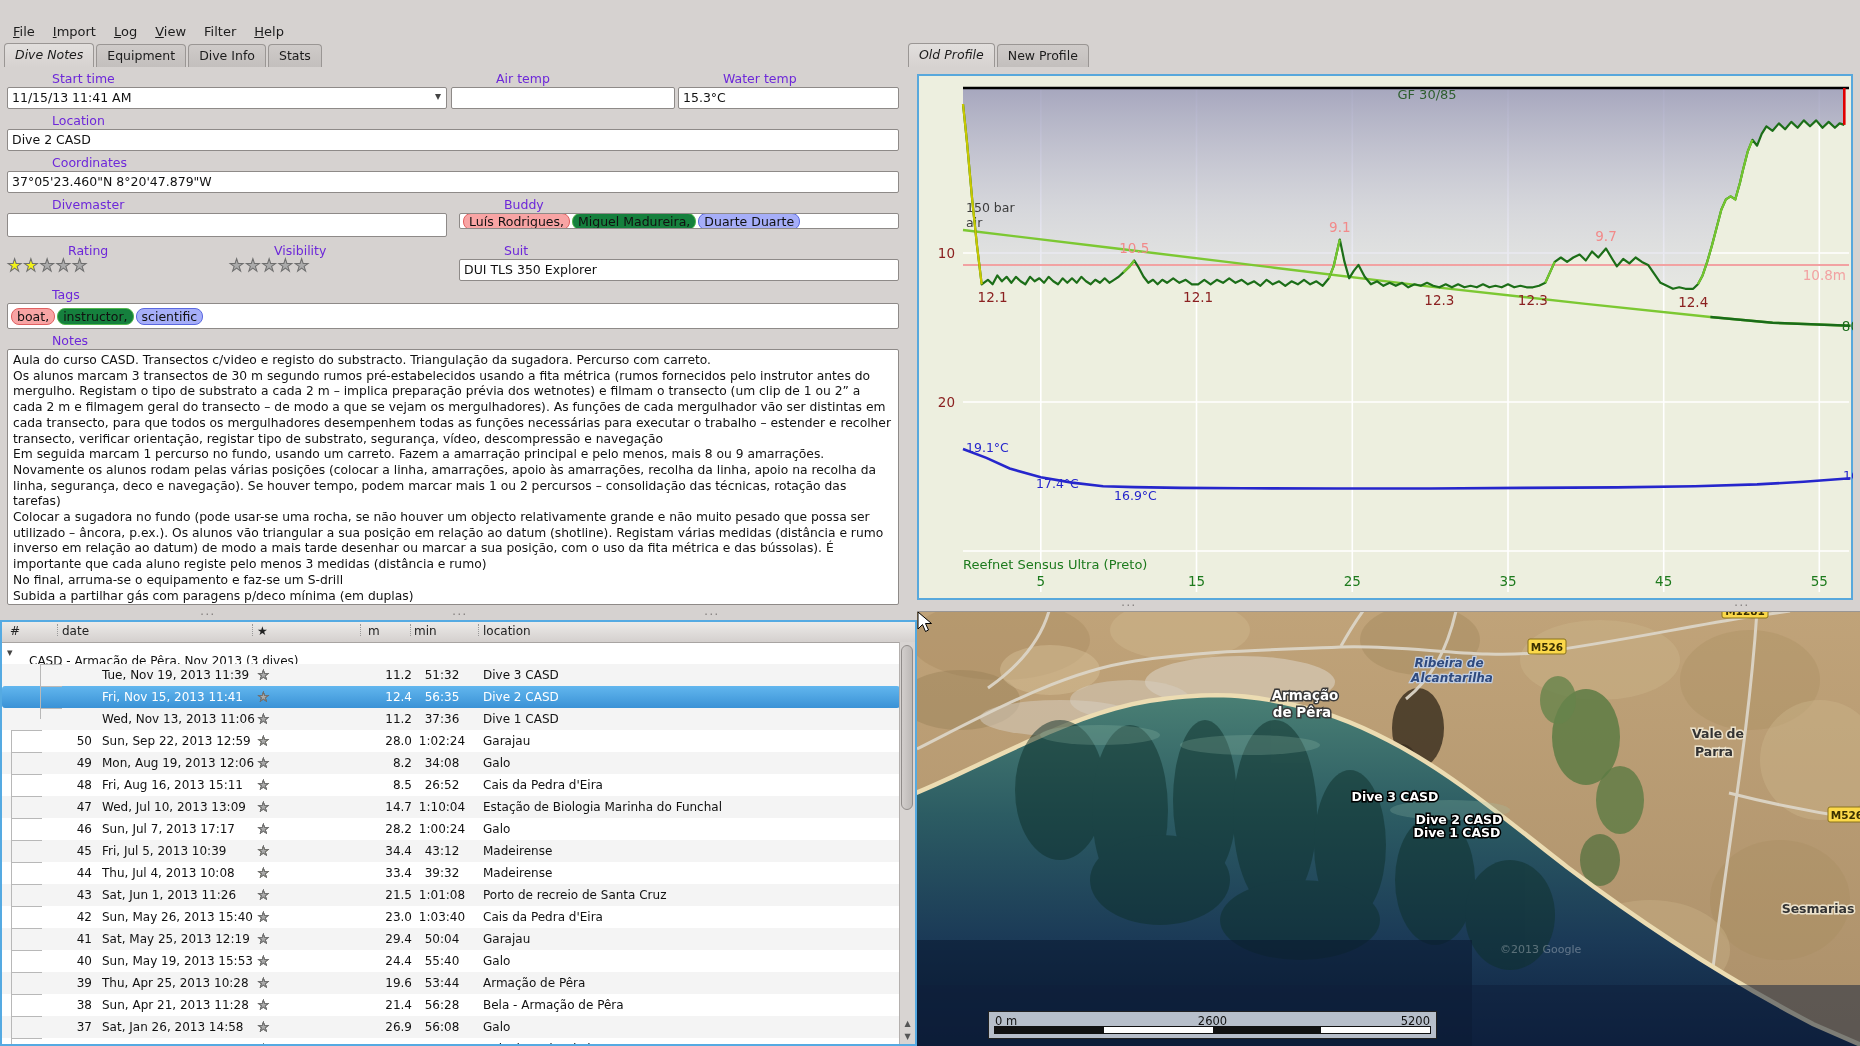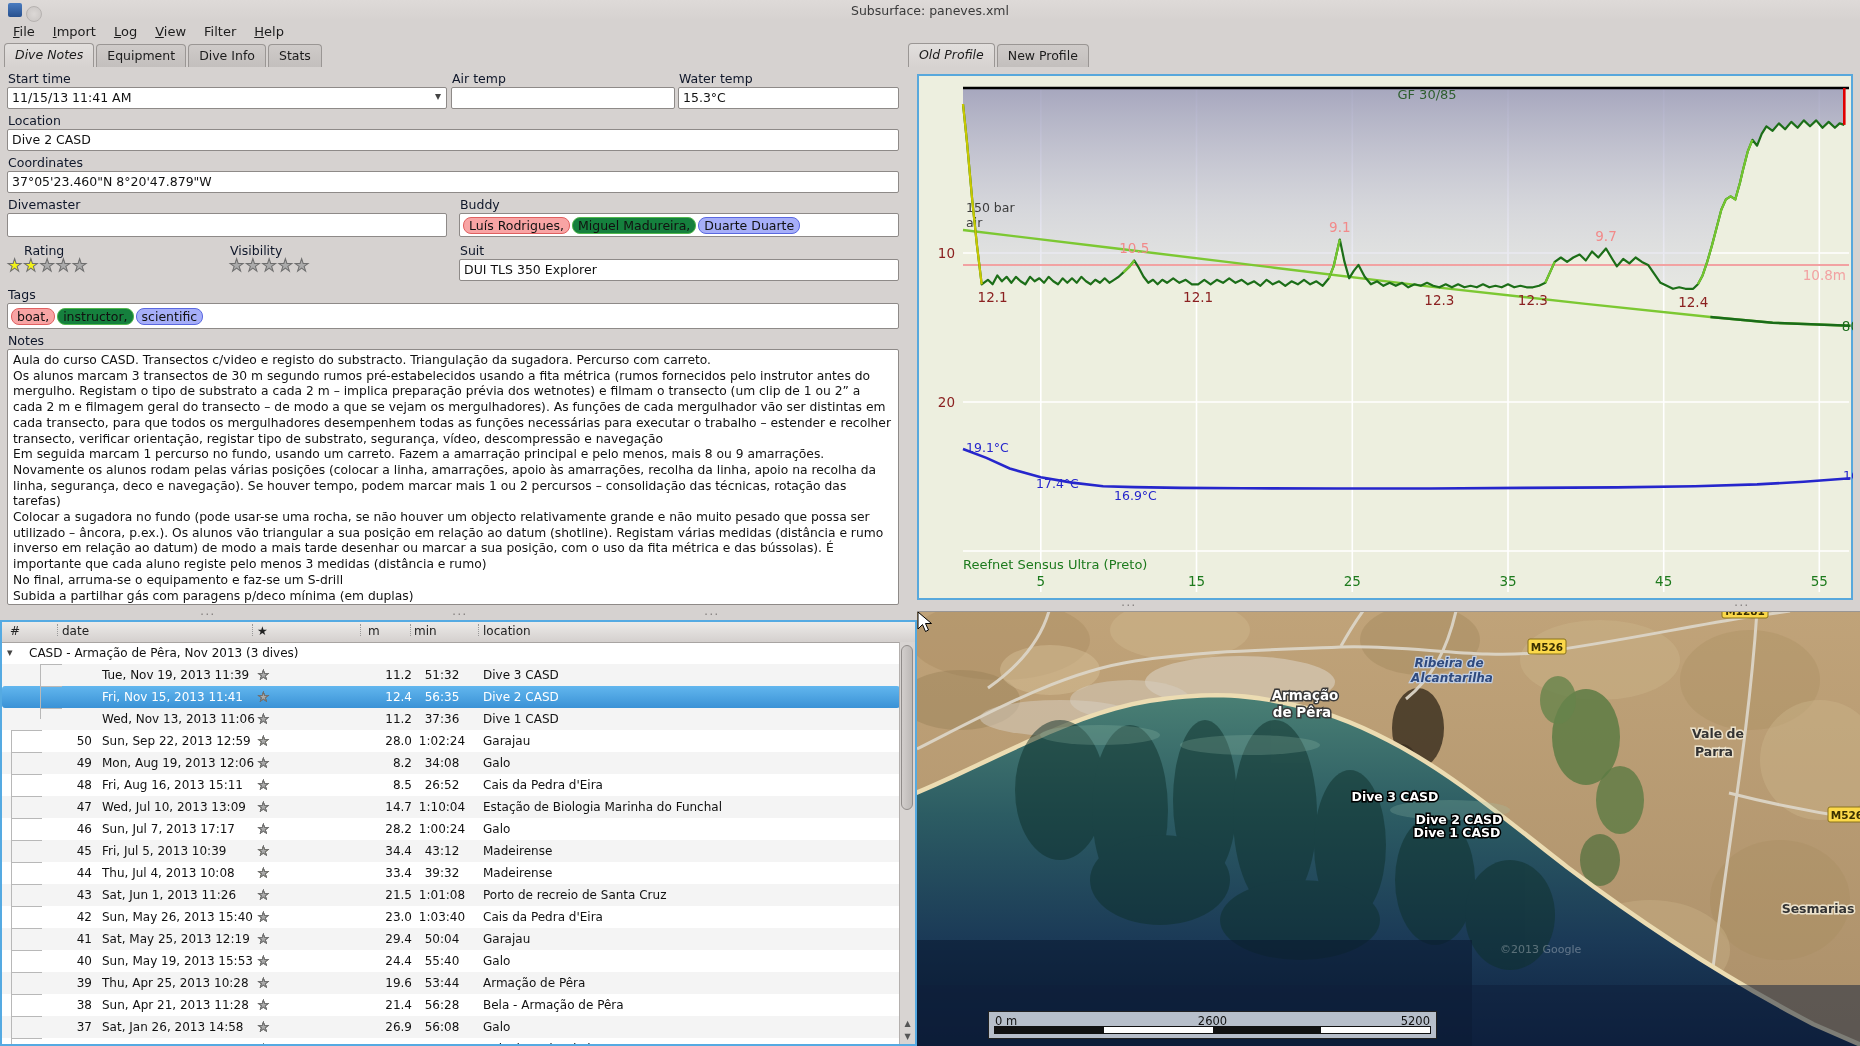--- a/index.html
+++ b/index.html
@@ -11,21 +11,21 @@
   #win-title{position:absolute;left:930px;top:3px;transform:translateX(-50%);font-size:12.5px;color:#3a3a3a;white-space:nowrap;}
   
   #menubar{position:absolute;left:4px;top:22px;height:20px;font-size:13px;color:#1c1c1c;}
   .menu-item{display:inline-block;padding:2px 9px;cursor:default;}
   
   .tabs{position:absolute;top:44px;height:23px;}
   #left-tabs{left:4px;} #right-tabs{left:908px;}
   .tab{display:inline-block;padding:3px 10px 4px 10px;margin-right:2px;font-size:12.5px;color:#1c1c1c;background:linear-gradient(#cfcbc9,#c3bfbd);border:1px solid #9a9694;border-bottom:none;border-radius:4px 4px 0 0;}
   .tab.active{background:linear-gradient(#e2dfdd,#d6d2d0);position:relative;top:-1px;padding-bottom:5px;font-style:italic;}
   
-  .flabel{position:absolute;font-size:12.5px;color:#0f172a;white-space:nowrap;}
+  .flabel{position:absolute;font-size:12.5px;color:#6d28d9;white-space:nowrap;margin-left:44px;}
   .input{position:absolute;height:22px;background:#fff;border:1px solid #8e8a88;border-radius:2px;box-sizing:border-box;font-size:12.5px;color:#111;padding:2px 4px;white-space:nowrap;overflow:hidden;}
   .combo .chev{position:absolute;right:5px;top:1px;color:#444;font-size:12px;}
   .pillbox{display:flex;align-items:center;padding:1px 3px;}
   .pill{display:inline-block;border-radius:8px;padding:0 5px;margin-right:2px;font-size:12.5px;color:#111;border:1px solid;white-space:nowrap;}
   .pill.red{background:#f8a4a4;border-color:#e06060;}
   .pill.green{background:#15803d;border-color:#52b84e;}
   .pill.blue{background:#a6aef8;border-color:#5a68e0;}
   .starrow{position:absolute;font-size:17px;letter-spacing:1px;}
   .st{-webkit-text-stroke:1px #6e6e6e;}
   .st.on{color:#f2f218;} .st.off{color:#ababab;}
@@ -47,21 +47,21 @@
   .c-stars .st{-webkit-text-stroke:0.8px #6e6e6e;}
   .c-m{left:352px;width:58px;text-align:right;}
   .c-min{left:408px;width:64px;text-align:center;}
   .c-loc{left:481px;}
   .stub{position:absolute;left:10px;top:11px;width:30px;border-top:1px solid #b8b8b8;}
   .rootline{position:absolute;left:9px;top:0;height:22px;border-left:1px solid #b8b8b8;}
   .branchv{position:absolute;left:38px;top:0;height:22px;border-left:1px solid #b8b8b8;}
   .branchv.last{height:11px;}
   .branchh{position:absolute;left:38px;top:11px;width:22px;border-top:1px solid #b8b8b8;}
   .trip-arrow{left:5px;color:#444;font-size:11px;}
-  .trip-label{left:27px;}
+  .trip-label{left:27px;margin-top:8px;}
   
   #dl-scroll{position:absolute;right:0;top:20px;bottom:0;width:15px;background:#d8d4d2;border-left:1px solid #b4b0ae;}
   #dl-thumb{position:absolute;left:1px;top:3px;width:12px;height:165px;border-radius:6px;background:linear-gradient(90deg,#d2cecc,#bcb8b6);border:1px solid #908c8a;box-sizing:border-box;}
   .sc-btn{position:absolute;left:1px;width:13px;height:12px;font-size:8px;color:#555;text-align:center;line-height:12px;}
   
   #chart{position:absolute;left:917px;top:74px;width:936px;height:526px;background:#edefdf;box-shadow:inset 0 0 0 2px #58a8dc;}
   #chart svg{position:absolute;left:0;top:0;}
   
   #map{position:absolute;left:917px;top:611px;width:943px;height:435px;background:#b49671;border-top:1px solid #9a9694;overflow:hidden;}
   #map svg{position:absolute;left:0;top:-1px;}
@@ -69,25 +69,20 @@
   #sb-labels{position:relative;height:15px;}
   #sb-left{position:absolute;left:6px;top:2px;} #sb-mid{position:absolute;left:50%;top:2px;transform:translateX(-50%);} #sb-right{position:absolute;right:6px;top:2px;}
   #sb-bar{position:absolute;left:5px;right:5px;bottom:4px;height:6px;border:1px solid #111;display:flex;}
   #sb-bar span{flex:1;} .sb-b{background:#111;} .sb-w{background:#fff;}
   #cursor{position:absolute;left:17px;top:0px;}
 </style>
 </head>
 <body>
 
 <div id="app">
-  <div id="titlebar">
-    <div id="app-icon"></div>
-    <div id="tray-circle"></div>
-    <div id="win-title">Subsurface: paneves.xml</div>
-  </div>
   <div id="menubar"><span class="menu-item"><u>F</u>ile</span><span class="menu-item"><u>I</u>mport</span><span class="menu-item"><u>L</u>og</span><span class="menu-item"><u>V</u>iew</span><span class="menu-item">Filter</span><span class="menu-item"><u>H</u>elp</span></div>
 
   <div id="left-tabs" class="tabs"><span class="tab active">Dive Notes</span><span class="tab">Equipment</span><span class="tab">Dive Info</span><span class="tab">Stats</span></div>
   <div id="right-tabs" class="tabs"><span class="tab active">Old Profile</span><span class="tab">New Profile</span></div>
 
   <div id="form">
     <div class="flabel" style="left:8px;top:71px">Start time</div>
     <div class="input combo" style="left:7px;top:87px;width:440px"><span>11/15/13 11:41 AM</span><span class="chev">▾</span></div>
     <div class="flabel" style="left:452px;top:71px">Air temp</div>
     <div class="input" style="left:451px;top:87px;width:224px"></div>
@@ -96,21 +91,21 @@
 
     <div class="flabel" style="left:8px;top:113px">Location</div>
     <div class="input" style="left:7px;top:129px;width:892px">Dive 2 CASD</div>
 
     <div class="flabel" style="left:8px;top:155px">Coordinates</div>
     <div class="input" style="left:7px;top:171px;width:892px">37°05'23.460"N 8°20'47.879"W</div>
 
     <div class="flabel" style="left:8px;top:197px">Divemaster</div>
     <div class="input" style="left:7px;top:213px;width:440px;height:24px"></div>
     <div class="flabel" style="left:460px;top:197px">Buddy</div>
-    <div class="input pillbox" style="left:459px;top:213px;width:440px;height:24px" id="buddy-field">
+    <div class="input pillbox" style="left:459px;top:213px;width:440px;height:16px" id="buddy-field">
         <span class="pill red">Luís Rodrigues,</span>
         <span class="pill green">Miguel Madureira,</span>
         <span class="pill blue">Duarte Duarte</span>
       </div>
 
     <div class="flabel" style="left:24px;top:243px">Rating</div>
     <div class="starrow" style="left:7px;top:255px" id="rating-stars"><span class="st on">★</span><span class="st on">★</span><span class="st off">★</span><span class="st off">★</span><span class="st off">★</span></div>
     <div class="flabel" style="left:230px;top:243px">Visibility</div>
     <div class="starrow" style="left:229px;top:255px" id="visibility-stars"><span class="st off">★</span><span class="st off">★</span><span class="st off">★</span><span class="st off">★</span><span class="st off">★</span></div>
     <div class="flabel" style="left:460px;top:243px">Suit</div>

